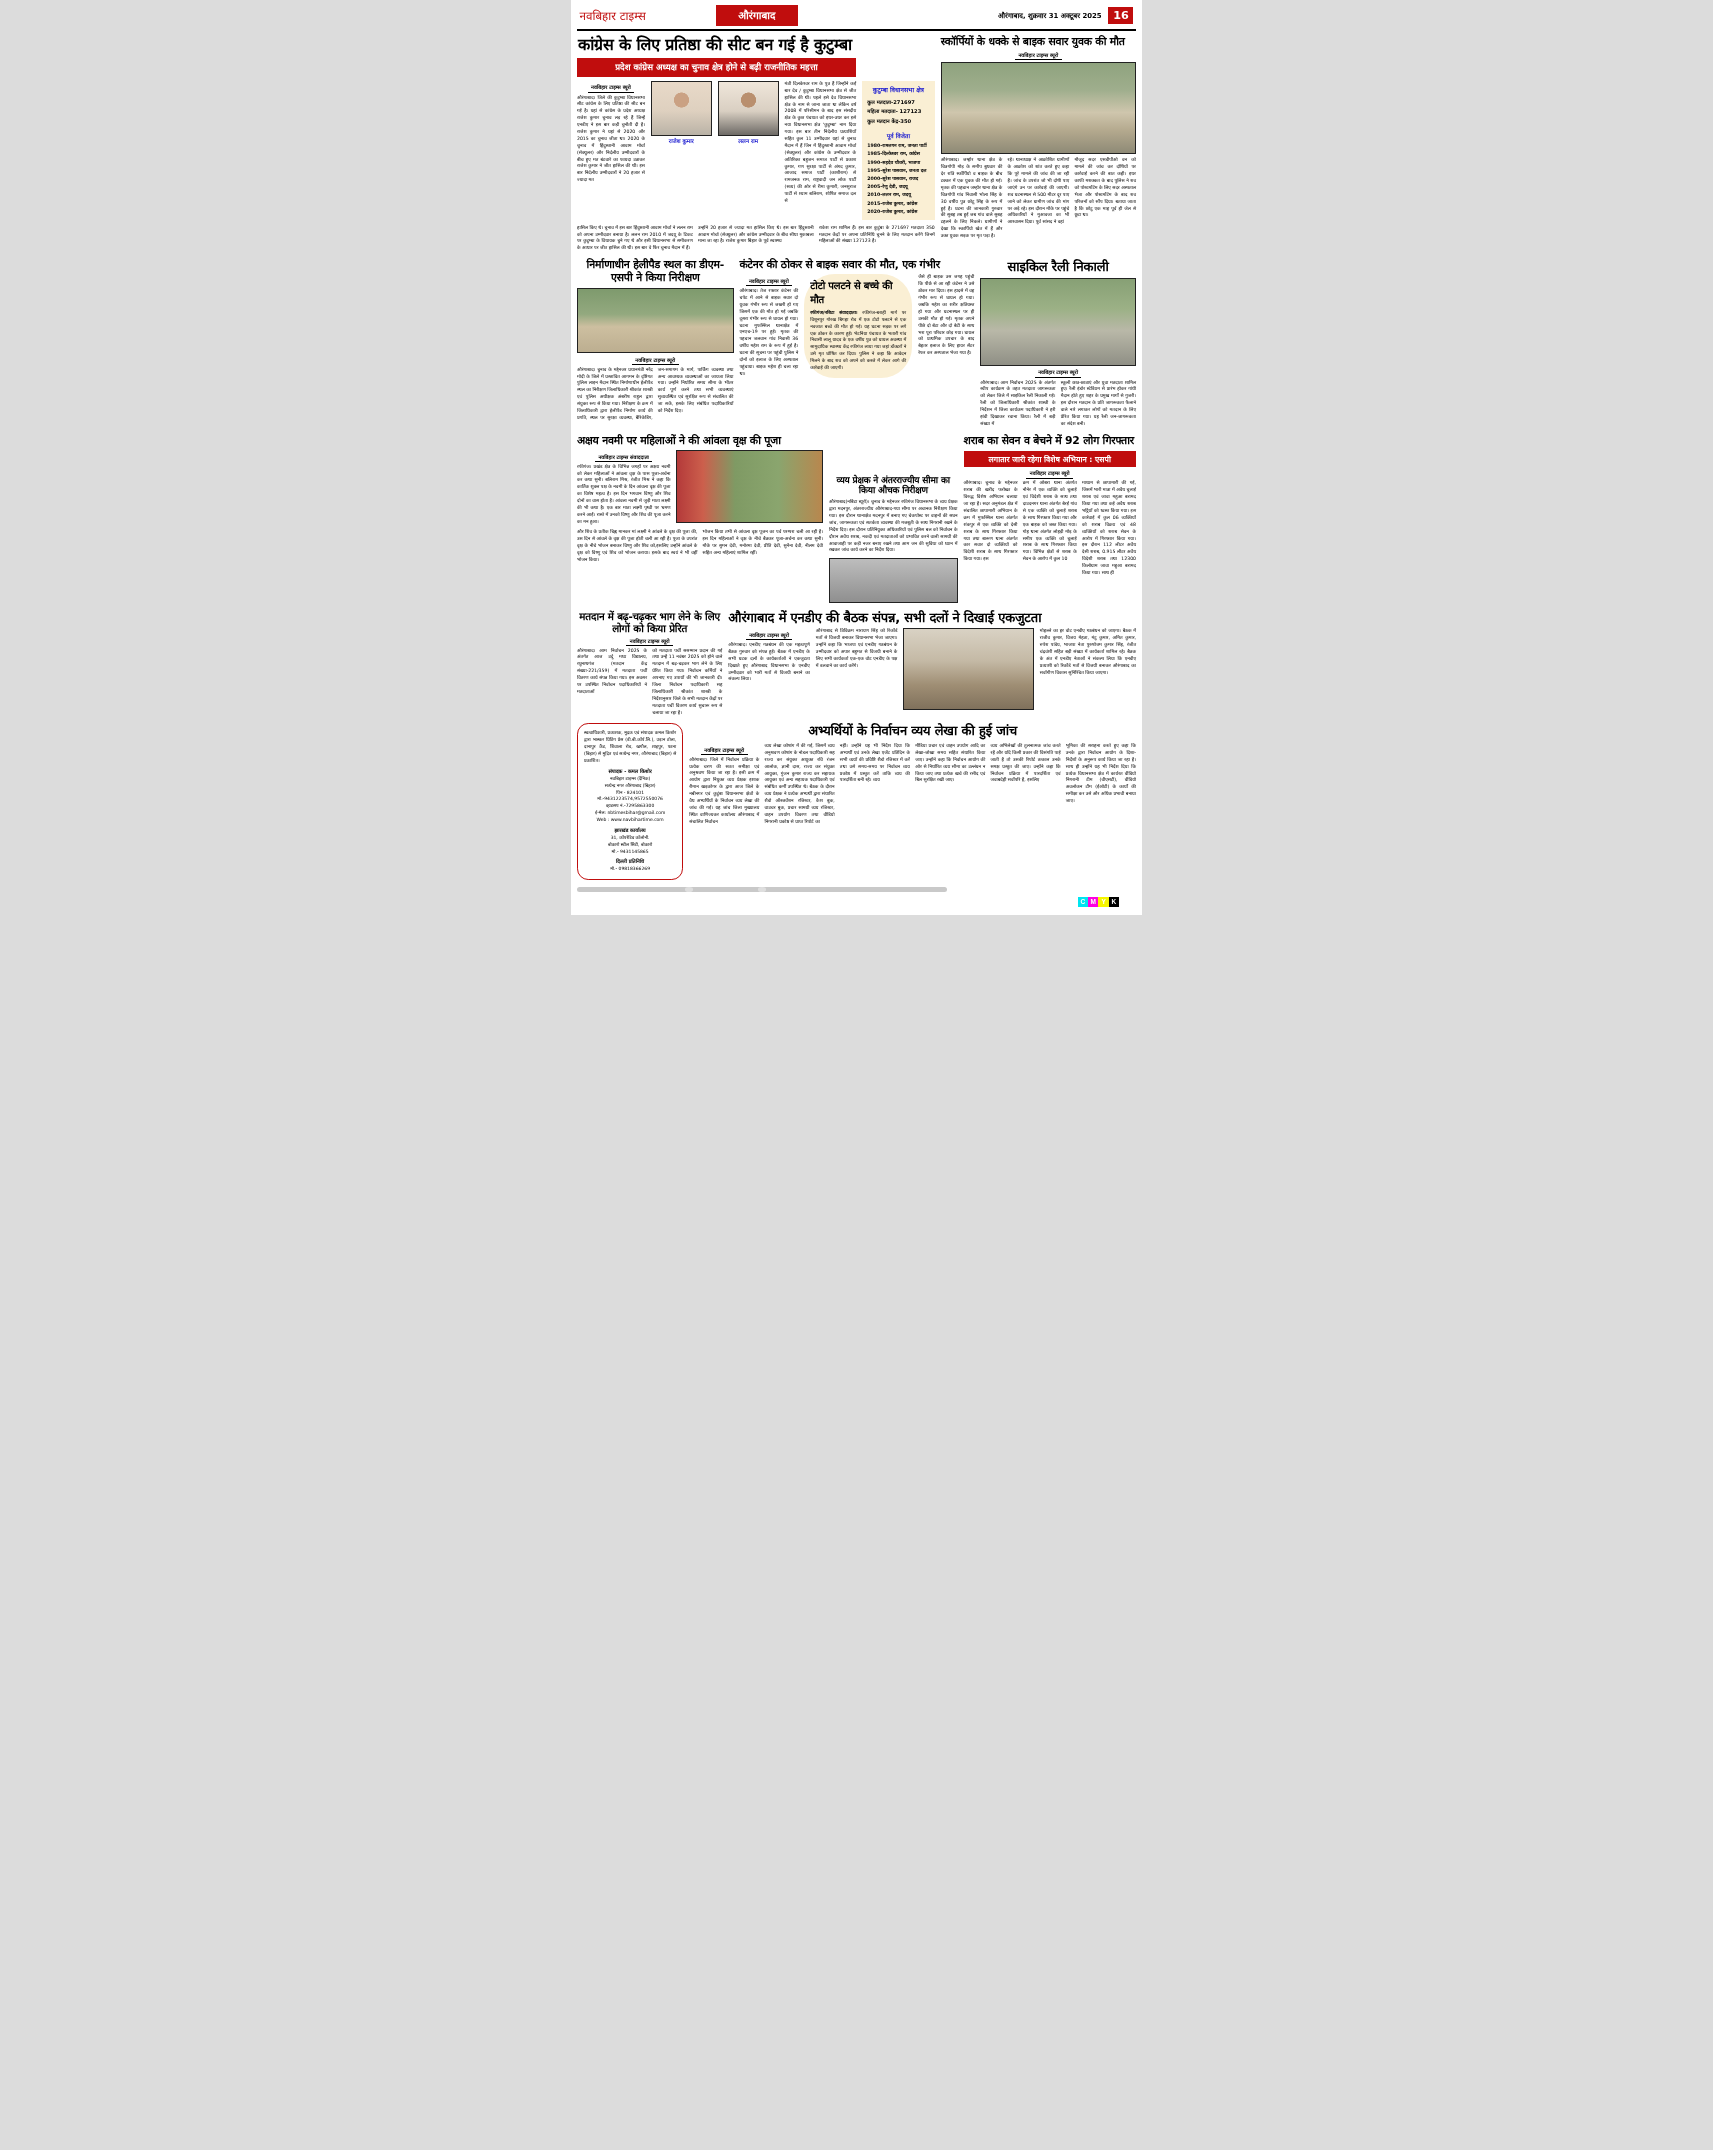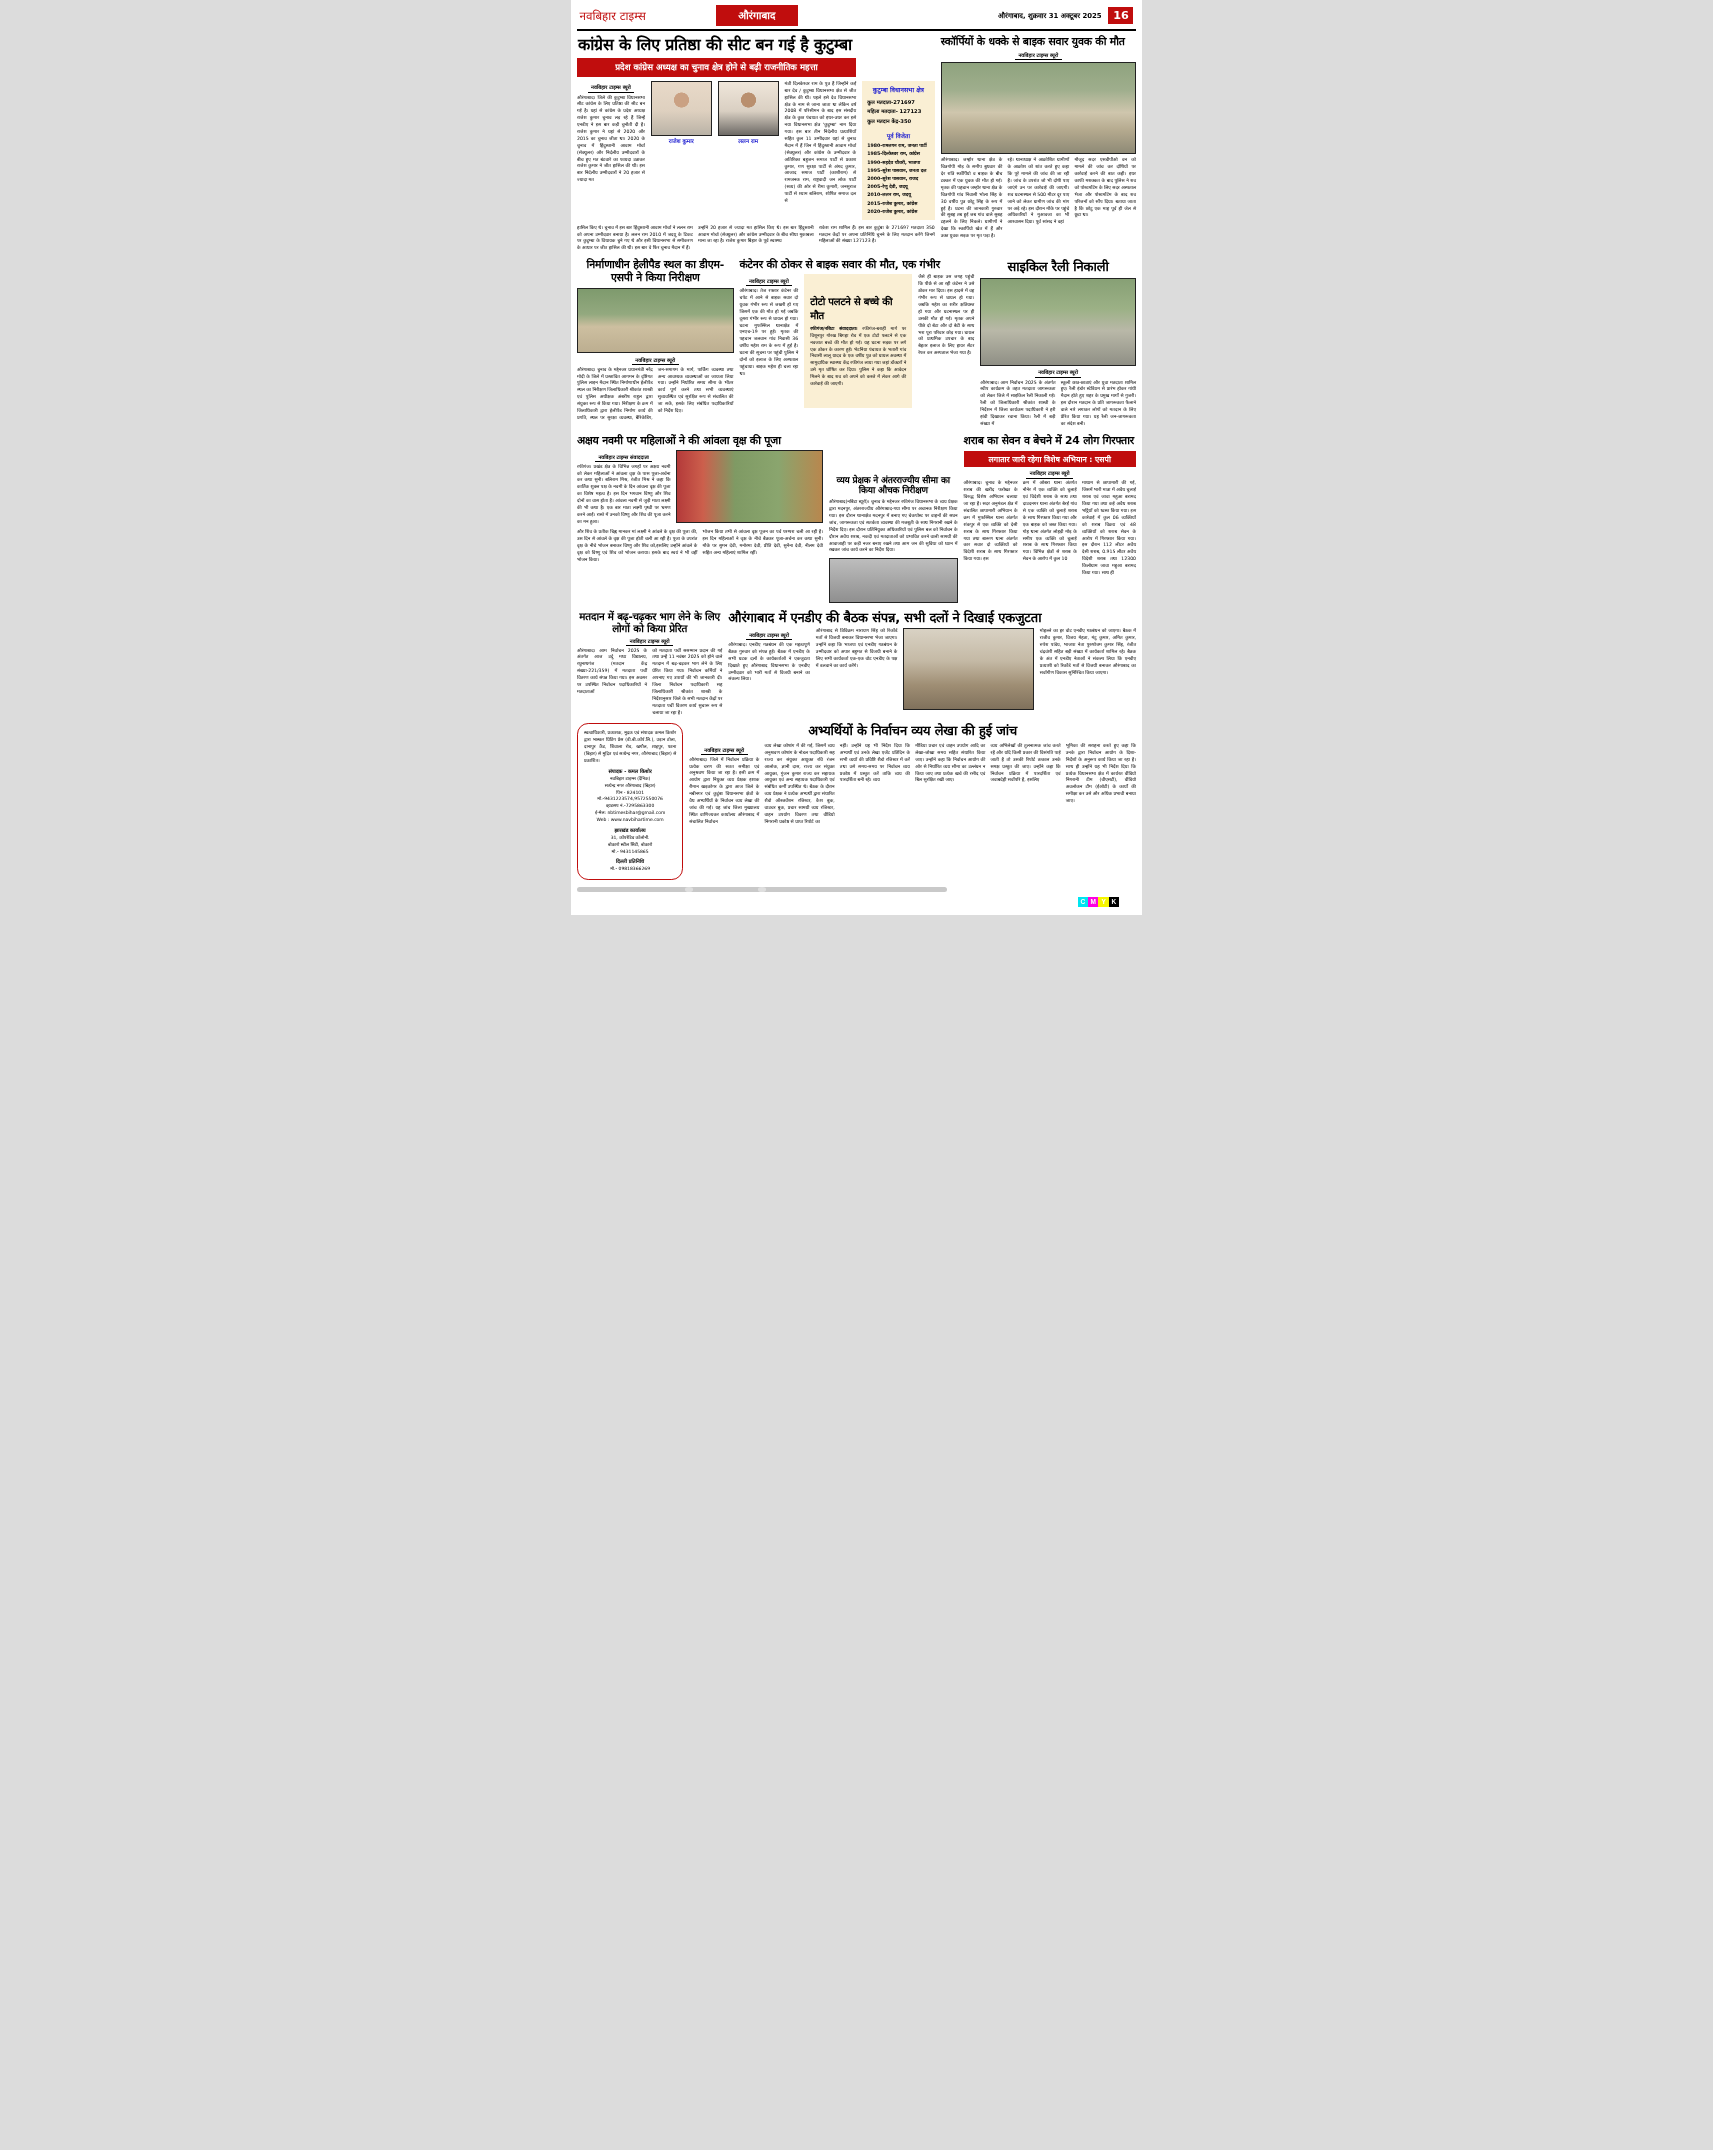--- a/index.html
+++ b/index.html
@@ -55,21 +55,21 @@
   .photo-helipad{height:65px;background:
       linear-gradient(180deg,#7e9a6d 0%,#93a97f 40%,#cdbfa0 60%,#bcae90 100%);}
   .photo-cycle{height:88px;background:
       linear-gradient(180deg,#87a075 0%,#9cb186 35%,#b9b8a8 60%,#8f8f85 100%);}
   .photo-amla{height:73px;background:
       linear-gradient(90deg,#b43a3a 0%,#cc5f4c 18%,#7f9a64 40%,#8aa56e 70%,#b8874e 100%);}
   .photo-nda{height:82px;background:
       linear-gradient(180deg,#d9d2c4 0%,#c4b9a5 40%,#9f8e74 70%,#80715c 100%);}
   .photo-vyay{height:45px;background:linear-gradient(180deg,#bdbdbd,#8f8f8f);}
 
-  .inset-box{background:var(--cream);padding:20px 6px;}
+  .inset-box{background:var(--cream);padding:4px 6px;border-radius:31px;}
   .inset-box .title{font-size:10px;font-weight:bold;margin:0 0 3.4px 0;letter-spacing:-0.2px;}
   .inset-box .lede{font-weight:bold;}
 
   .red-banner{background:var(--red);color:#fff;font-size:7.7px;font-weight:bold;text-align:center;padding:3px 2.6px;margin:3.4px 0 1.7px 0;}
 
   
   .imprint{border:1.3px solid var(--red);border-radius:11.2px;padding:6px 6px;font-size:4.5px;line-height:1.55;}
   .imprint .l{text-align:center;}
   .imprint .l.just{text-align:justify;}
   .imprint .l.b{font-weight:bold;font-size:5px;margin-top:2.6px;}
@@ -211,21 +211,21 @@
       </div>
     </div>
 
     <div class="story" style="flex:0 0 23%;">
       <div class="headline" style="font-size:9px;text-align:center;margin-top:40px;">व्यय प्रेक्षक ने अंतरराज्यीय सीमा का किया औचक निरीक्षण</div>
       <div class="body-txt" style="margin-top:3.4px;">औरंगाबाद(नबिटा ब्यूरो)। चुनाव के मद्देनजर रफीगंज विधानसभा के व्यय प्रेक्षक द्वारा मदनपुर, अंतरराज्यीय औरंगाबाद-गया सीमा पर अचानक निरीक्षण किया गया। इस दौरान थानाक्षेत्र मदनपुर में बनाए गए चेकपोस्ट पर वाहनों की सघन जांच, जागरूकता एवं सतर्कता व्यवस्था की मजबूती के साथ निगरानी रखने के निर्देश दिए। इस दौरान प्रतिनियुक्त अधिकारियों एवं पुलिस बल को निर्वाचन के दौरान अवैध शराब, नकदी एवं मतदाताओं को प्रभावित करने वाली सामग्री की आवाजाही पर कड़ी नजर बनाए रखने तथा आम जन की सुविधा को ध्यान में रखकर जांच कार्य करने का निर्देश दिया।</div>
       <div class="photo photo-vyay" style="margin-top:3.4px;"></div>
     </div>
 
     <div class="story" style="flex:1;">
-      <div class="headline h-md">शराब का सेवन व बेचने में 24 लोग गिरफ्तार</div>
+      <div class="headline h-md">शराब का सेवन व बेचने में 92 लोग गिरफ्तार</div>
       <div class="red-banner">लगातार जारी रहेगा विशेष अभियान : एसपी</div>
       <div class="byline">नवबिहार टाइम्स ब्यूरो</div>
       <div class="cols">
         <div class="body-txt">औरंगाबाद। चुनाव के मद्देनजर शराब की खरीद फरोख्त के विरुद्ध विशेष अभियान चलाया जा रहा है। सदर अनुमंडल क्षेत्र में संचालित छापामारी अभियान के क्रम में मुफस्सिल थाना अंतर्गत शंकपुर से एक व्यक्ति को देसी शराब के साथ गिरफ्तार किया गया तथा बारूण थाना अंतर्गत कार सवार दो व्यक्तियों को विदेशी शराब के साथ गिरफ्तार किया गया। इस</div>
         <div class="body-txt">क्रम में ओबरा थाना अंतर्गत नौनेर में एक व्यक्ति को चुलाई एवं विदेशी शराब के साथ तथा दाउदनगर थाना अंतर्गत बेरई गांव से एक व्यक्ति को चुलाई शराब के साथ गिरफ्तार किया गया और एक बाइक को जब्त किया गया। गोह थाना अंतर्गत लोहड़ी मोड़ के समीप एक व्यक्ति को चुलाई शराब के साथ गिरफ्तार किया गया। विभिन्न क्षेत्रों से शराब के सेवन के आरोप में कुल 10</div>
         <div class="body-txt">माध्यम से छापामारी की गई, जिसमें भारी मात्रा में अवैध चुलाई शराब एवं जावा महुआ बरामद किया गया तथा कई अवैध शराब भट्ठियों को ध्वस्त किया गया। इस कार्रवाई में कुल 06 व्यक्तियों को शराब विक्रय एवं 48 व्यक्तियों को शराब सेवन के आरोप में गिरफ्तार किया गया। इस दौरान 112 लीटर अवैध देसी शराब, 0.915 लीटर अवैध विदेशी शराब तथा 12300 किलोग्राम जावा महुआ बरामद किया गया। साथ ही</div>
       </div>
     </div>
   </div>
 

